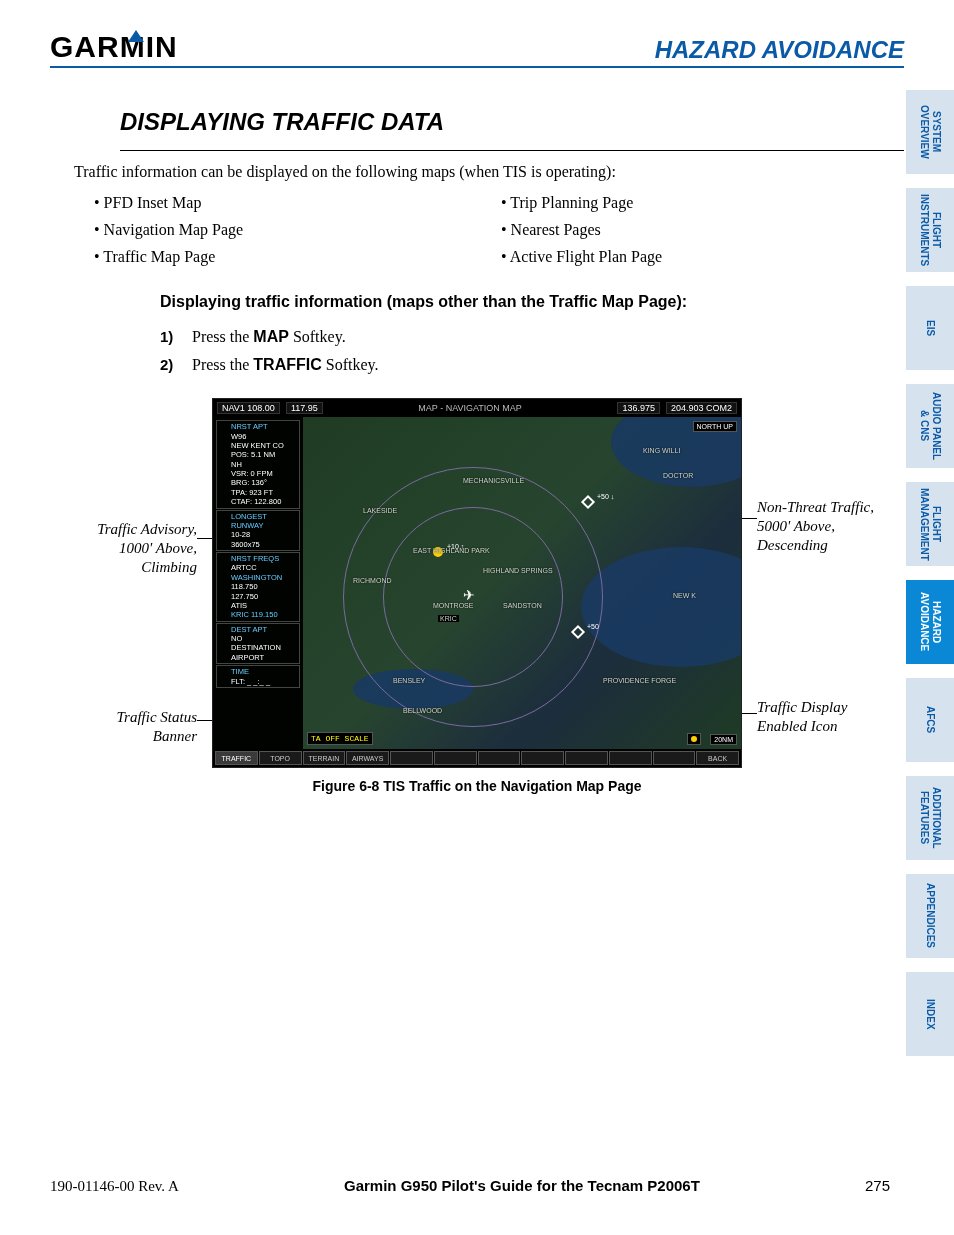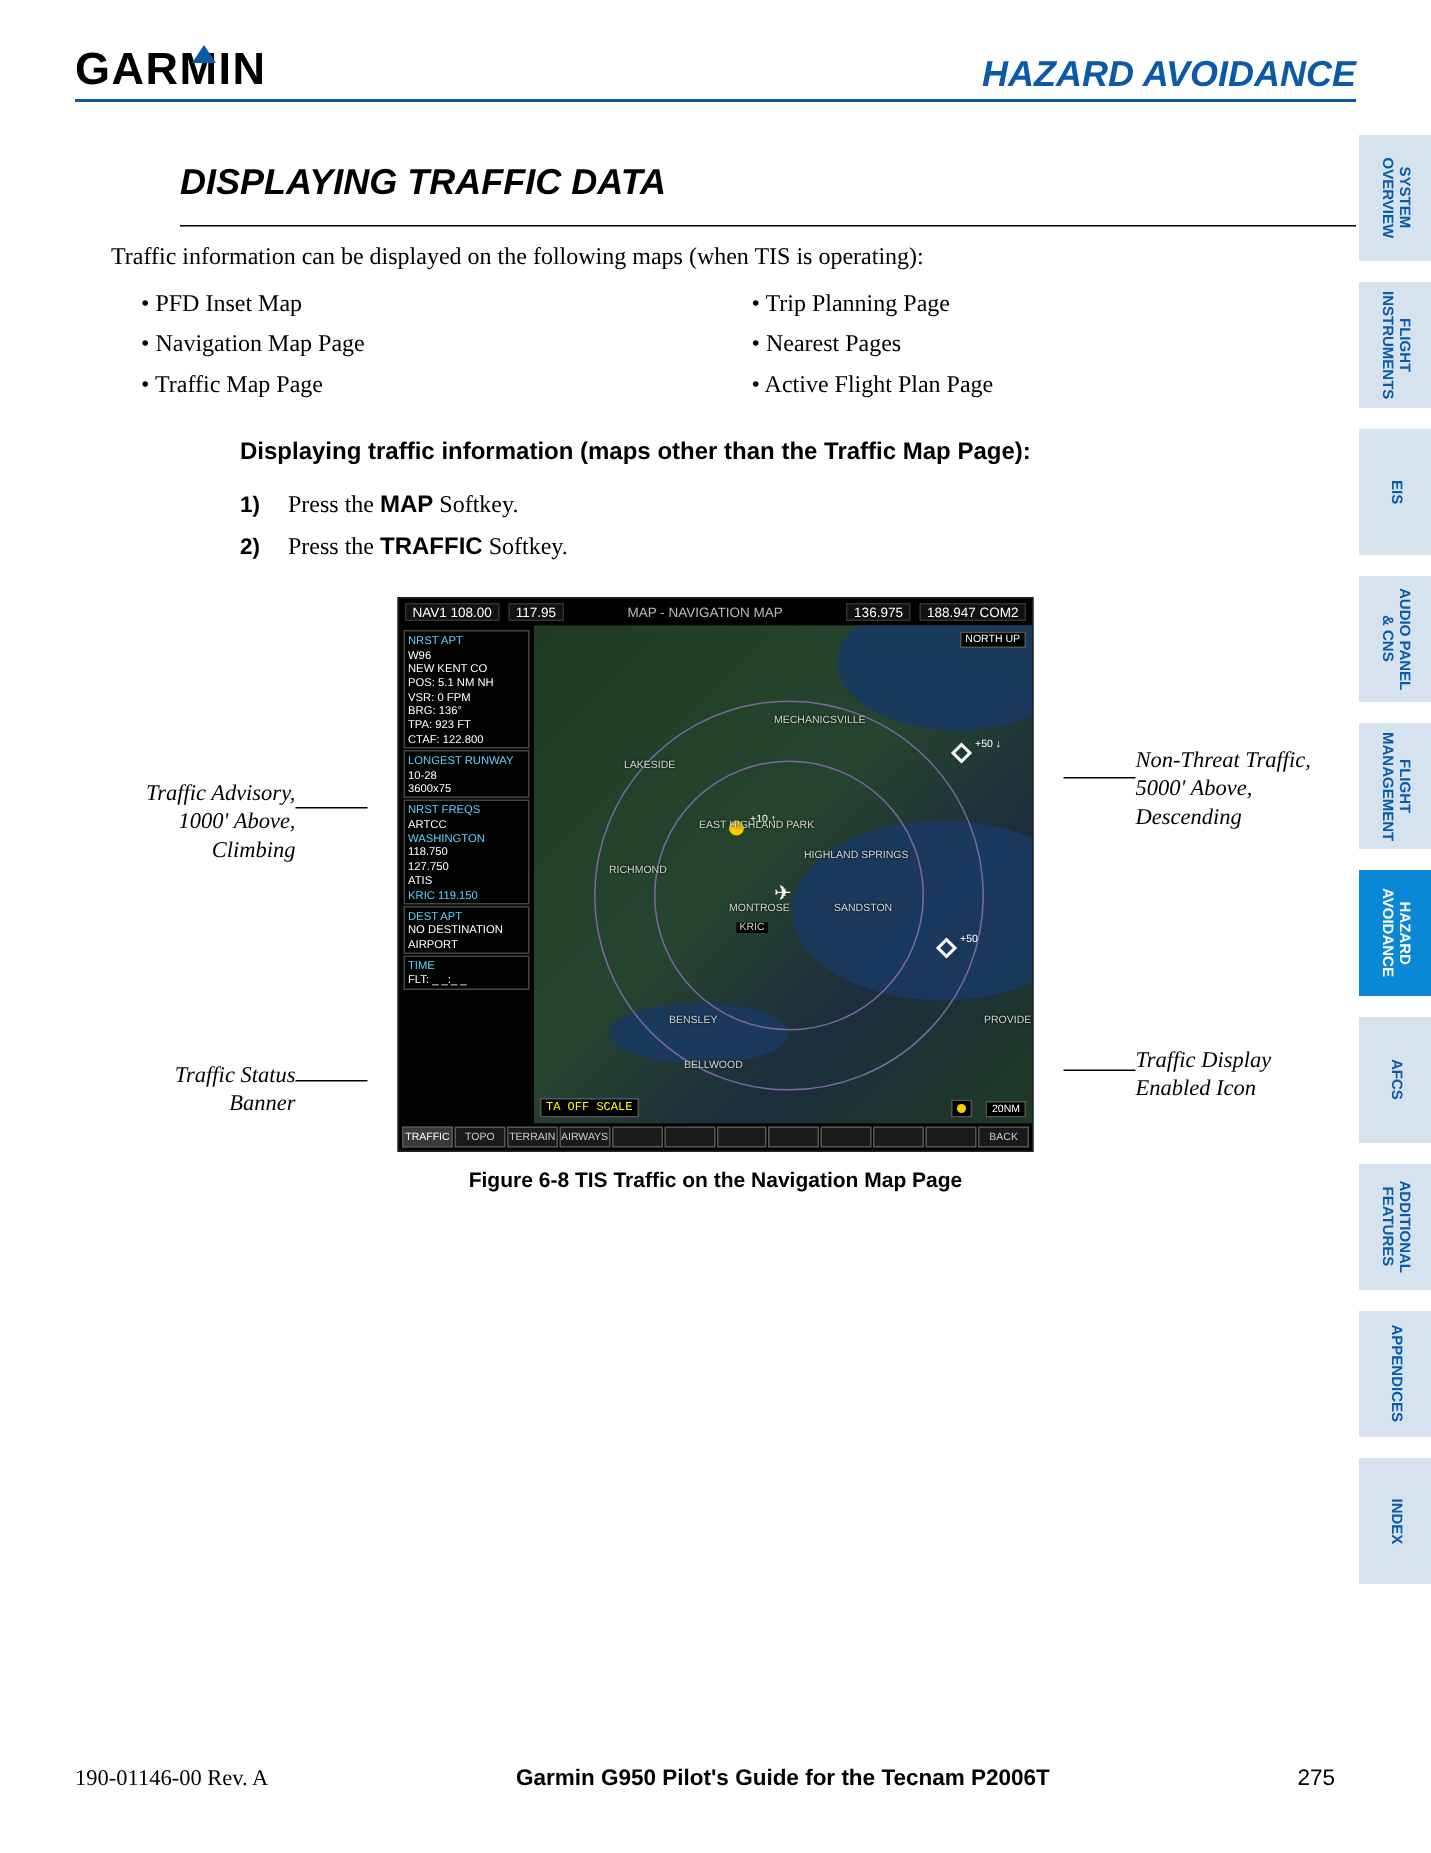--- a/index.html
+++ b/index.html
@@ -110,21 +110,21 @@
     color: #000;
     width: 120px;
   }
   .callout.left { text-align: right; }
   .callout.right { text-align: left; }
   .c1 { top: 122px; left: -20px; }
   .c2 { top: 310px; left: -20px; }
   .c3 { top: 100px; right: -20px; }
   .c4 { top: 300px; right: -20px; }
   .screenshot {
-    width: 424px;
+    width: 530px;
     height: 370px;
     margin: 0 auto;
     background: #0b1a0d;
     position: relative;
     border: 1px solid #222;
     overflow: hidden;
   }
   .ss-top {
     height: 18px;
     background: #000;
@@ -144,21 +144,21 @@
   .ss-side {
     position: absolute;
     top: 18px; left: 0; width: 90px; bottom: 18px;
     background: rgba(0,0,0,0.88);
     color: #fff;
     font-family: Arial, sans-serif;
     font-size: 7.5px;
     padding: 2px 3px;
     line-height: 1.25;
   }
-  .ss-side .grp { border: 1px solid #444; margin: 1px 0; padding: 1px 2px; }
+  .ss-side .grp { border: 1px solid #444; margin: 1px 0; padding: 1px 14px; }
   .ss-side .lbl { color: #6cf; }
   .ss-map {
     position: absolute;
     top: 18px; left: 90px; right: 0; bottom: 18px;
     background: linear-gradient(135deg, #1f3b24 0%, #27452e 45%, #1c2d3d 70%, #1f3b24 100%);
     overflow: hidden;
   }
   .river { position: absolute; background: #1a3a60; border-radius: 50%; opacity: 0.9; }
   .town {
     position: absolute;
@@ -341,21 +341,21 @@
     <div class="lead-line" style="top:322px; left:100px; width:48px;"></div>
     <div class="lead-line" style="top:120px; right:100px; width:48px;"></div>
     <div class="lead-line" style="top:315px; right:100px; width:48px;"></div>
 
     <div class="screenshot">
       <div class="ss-top">
         <span class="freq-box">NAV1 108.00</span>
         <span class="freq-box w">117.95</span>
         <span class="ss-top-center">MAP - NAVIGATION MAP</span>
         <span class="freq-box w">136.975</span>
-        <span class="freq-box">188.947 COM2</span>
+        <span class="freq-box">204.903 COM2</span>
       </div>
 
       <div class="ss-side">
         <div class="grp">
           <div class="lbl">NRST APT</div>
           <div>W96</div>
           <div>NEW KENT CO</div>
           <div>POS: 5.1 NM NH</div>
           <div>VSR: 0 FPM</div>
           <div>BRG: 136°</div>

